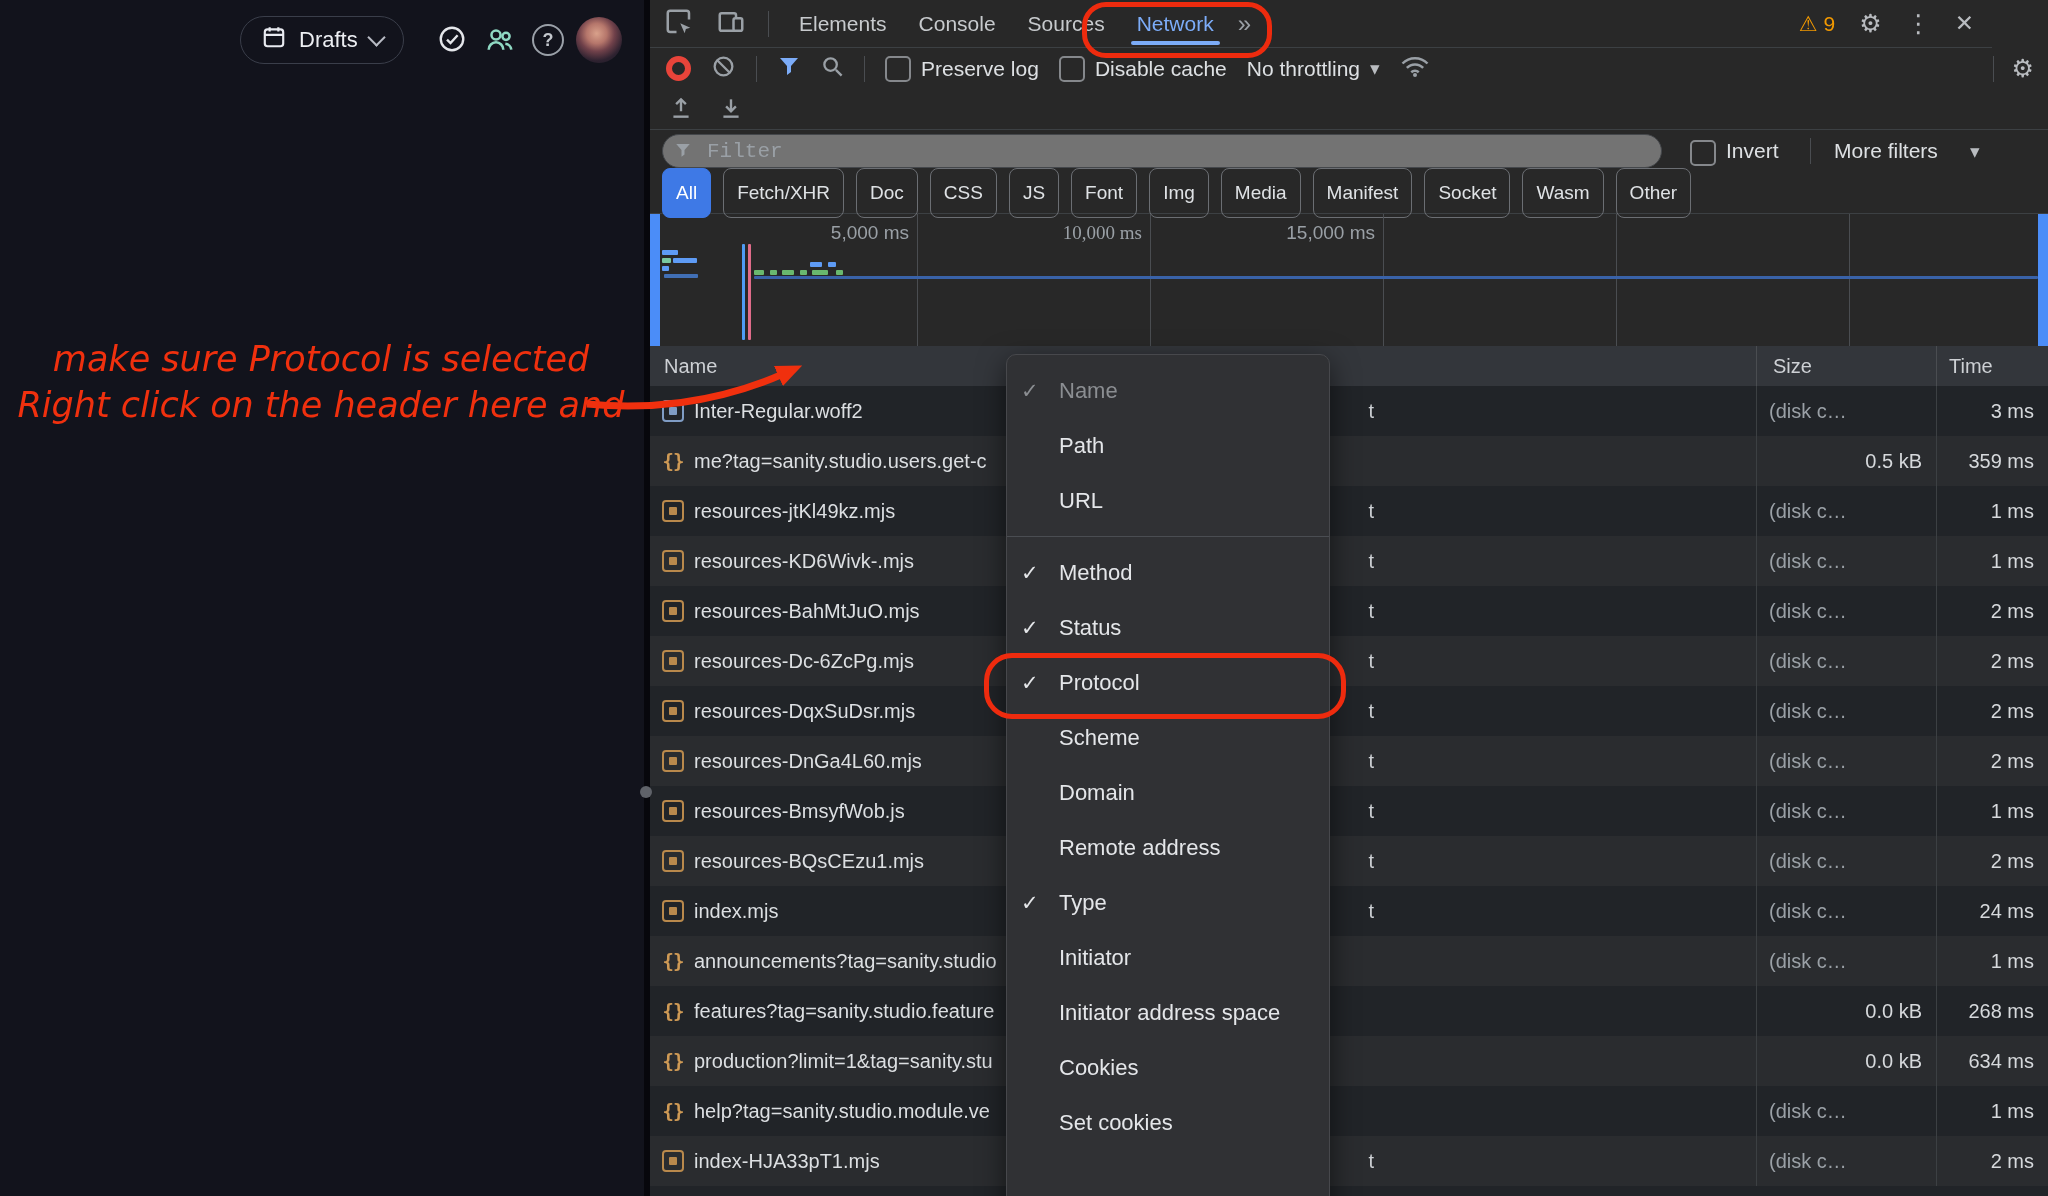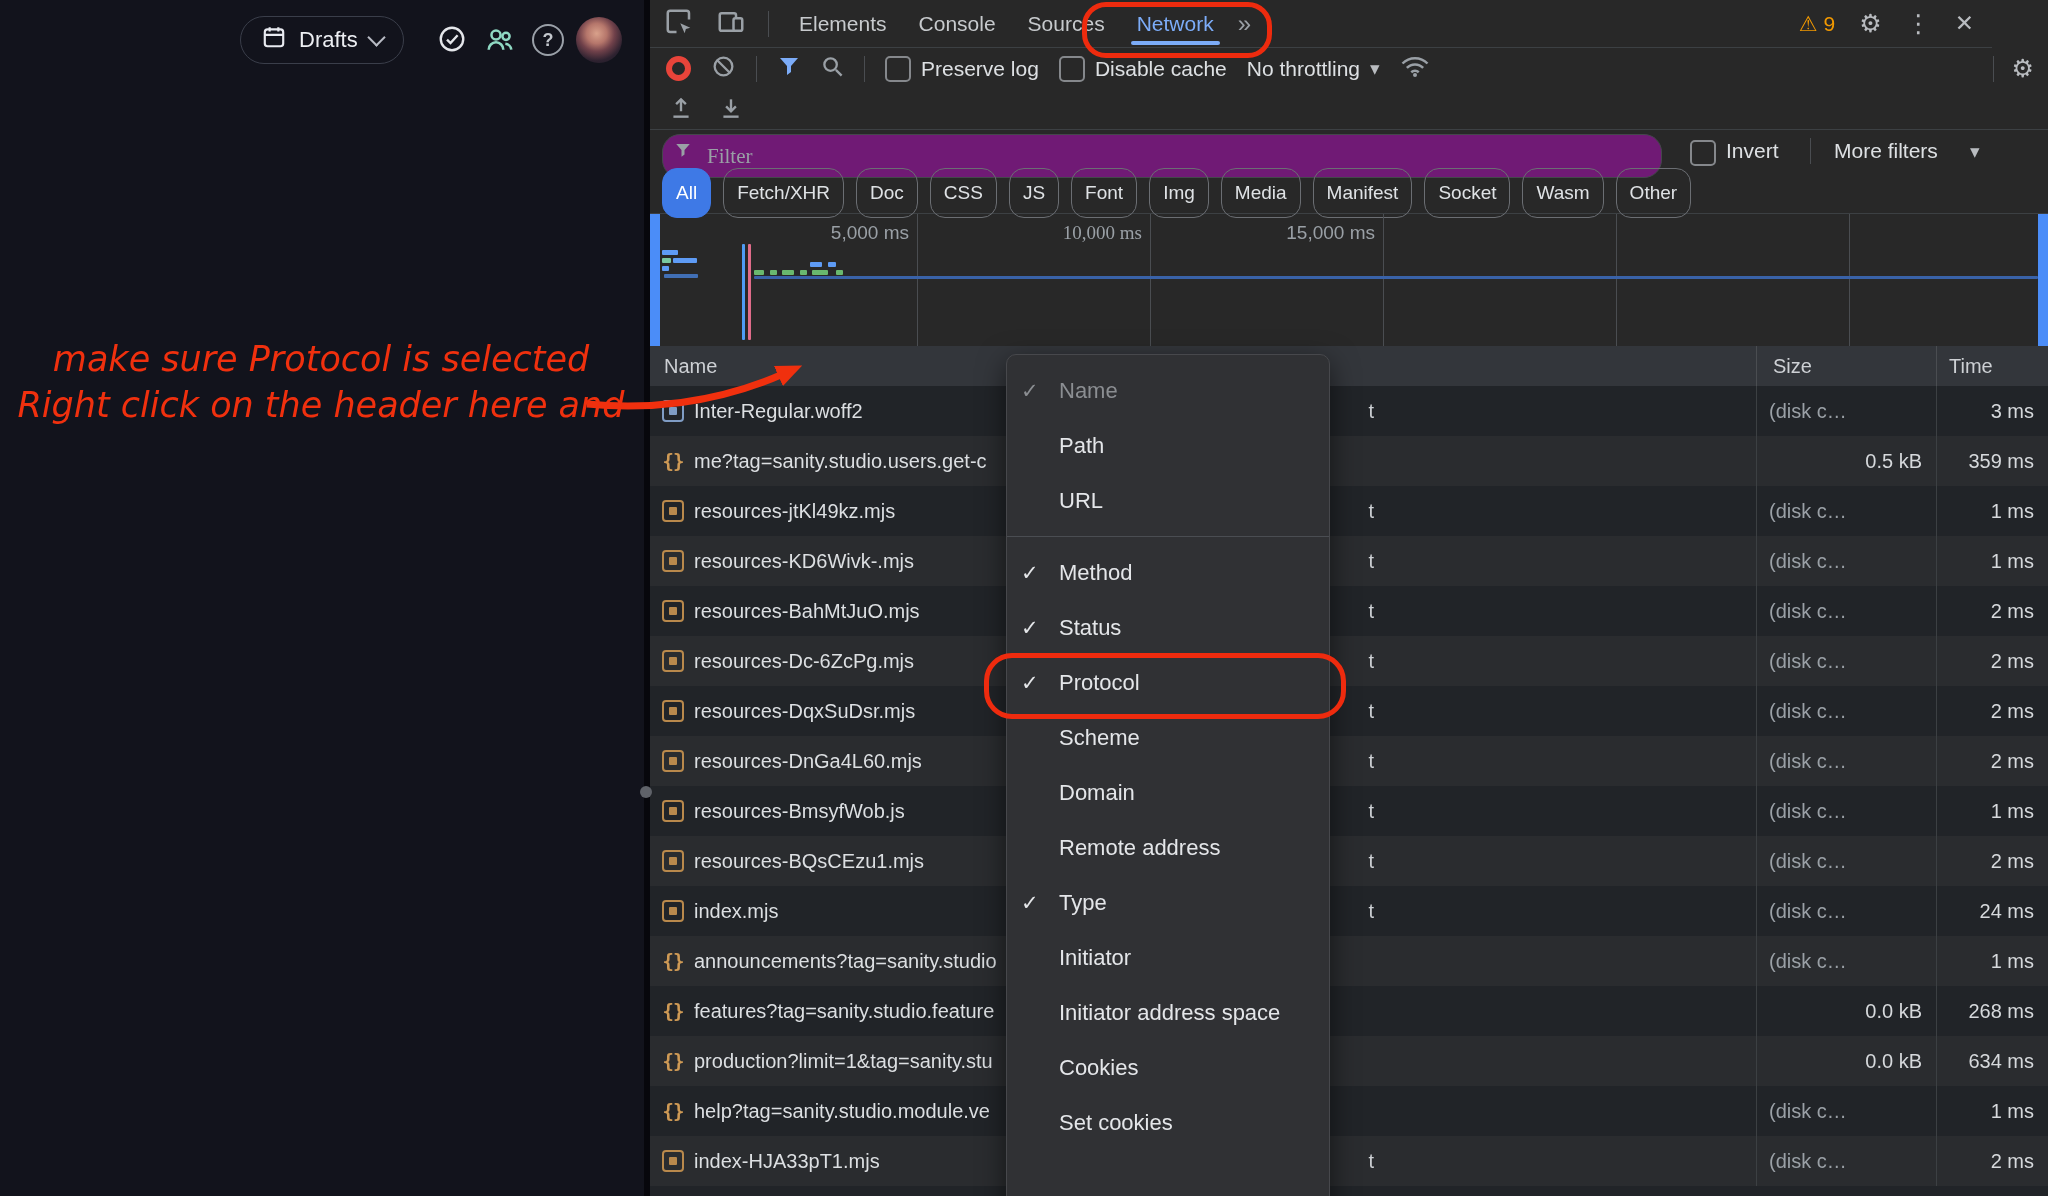--- a/index.html
+++ b/index.html
@@ -42,33 +42,33 @@
         gap:20px;padding-left:16px;box-sizing:border-box;font-size:21px;}
   .record-dot{width:13px;height:13px;border-radius:50%;border:6px solid #e8443a;}
   .sep-v{width:1px;height:26px;background:#4a4d51;}
   .cbx{width:22px;height:22px;border:2px solid #85888c;border-radius:5px;flex:0 0 22px;}
   .cbx-row{display:flex;align-items:center;gap:10px;color:#dde0e3;}
   .caret{color:#b9bcc0;font-size:19px;}
   .toolbar2-right{margin-left:auto;display:flex;align-items:center;gap:18px;padding-right:14px;}
   .har-row{position:absolute;left:0;top:90px;width:1398px;height:40px;border-bottom:1px solid #3c4043;
         display:flex;align-items:center;gap:24px;padding-left:18px;box-sizing:border-box;}
   .filter-row{position:absolute;left:0;top:130px;width:1398px;height:42px;}
-  .filter-input{position:absolute;left:12px;top:4px;width:1000px;height:44px;border-radius:18px;
-        background:#701a75;border:1px solid #44474b;color:#dde0e3;font-size:21px;padding:0 14px 0 44px;
-        box-sizing:border-box;outline:none;font-family:Liberation Serif, serif;}
+  .filter-input{position:absolute;left:12px;top:4px;width:1000px;height:34px;border-radius:18px;
+        background:#737373;border:1px solid #44474b;color:#dde0e3;font-size:21px;padding:0 14px 0 44px;
+        box-sizing:border-box;outline:none;font-family:Liberation Mono, monospace;}
   .filter-input::placeholder{color:#9aa0a6;}
   .filter-funnel{position:absolute;left:24px;top:11px;}
   .invert-cb{position:absolute;left:1040px;top:10px;}
   .invert-lbl{position:absolute;left:1076px;top:9px;font-size:21px;}
   .fsep{position:absolute;left:1160px;top:8px;}
   .morefilters{position:absolute;left:1184px;top:9px;font-size:21px;}
   .mf-caret{position:absolute;left:1320px;top:10px;}
   .chips-row{position:absolute;left:0;top:172px;width:1398px;height:42px;border-bottom:1px solid #3c4043;
         display:flex;align-items:center;gap:12px;padding-left:12px;box-sizing:border-box;}
-  .chip{height:32px;display:flex;align-items:center;padding:8px 13px;border:1px solid #6b6e73;border-radius:15px;
+  .chip{height:32px;display:flex;align-items:center;padding:8px 13px;border:1px solid #6b6e73;border-radius:8px;
         font-size:19px;color:#dfe2e5;white-space:nowrap;}
   .chip.active{background:#3e79e6;border-color:#3e79e6;color:#fff;}
   
   .overview{position:absolute;left:0;top:214px;width:1398px;height:132px;border-bottom:1px solid #3c4043;}
   .gridline{position:absolute;top:0;bottom:0;width:1px;background:#4a4d51;}
   .glabel{position:absolute;top:8px;font-size:19px;color:#9aa0a6;transform:translateX(-100%);padding-right:8px;white-space:nowrap;}
   .ov-handle{position:absolute;top:0;bottom:0;width:10px;background:#4b8df8;}
   .ovbar{position:absolute;border-radius:1px;}
   
   .thead{position:absolute;left:0;top:346px;width:1398px;height:40px;background:#33363b;

